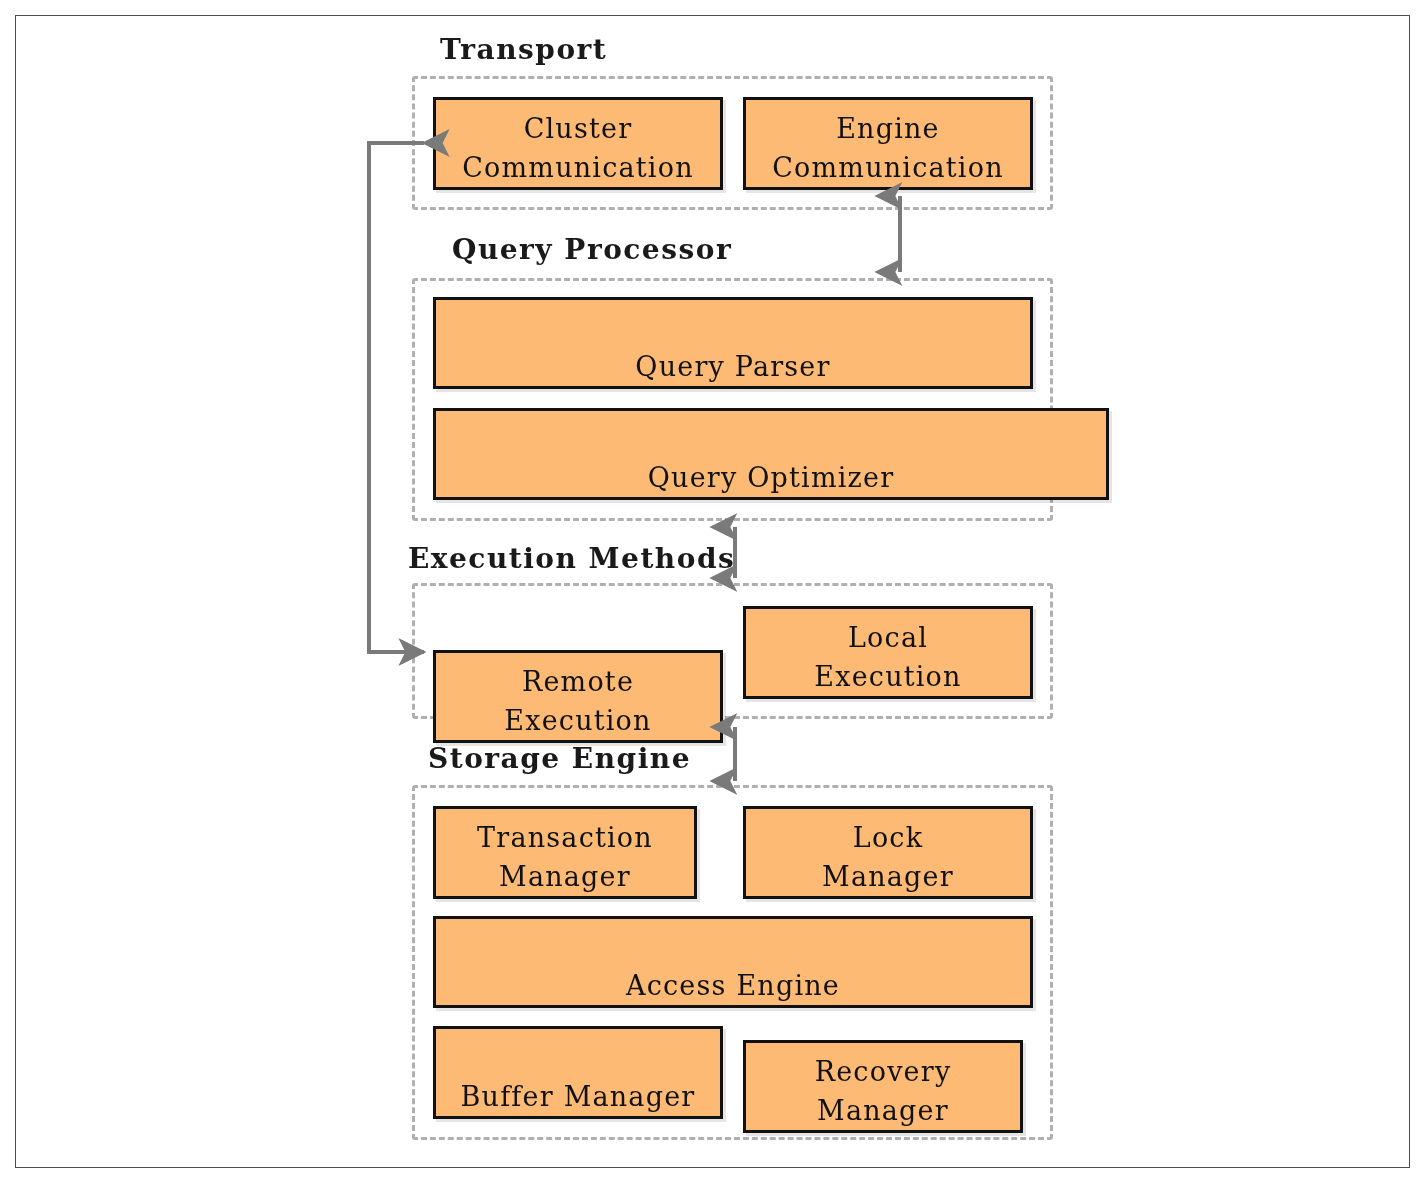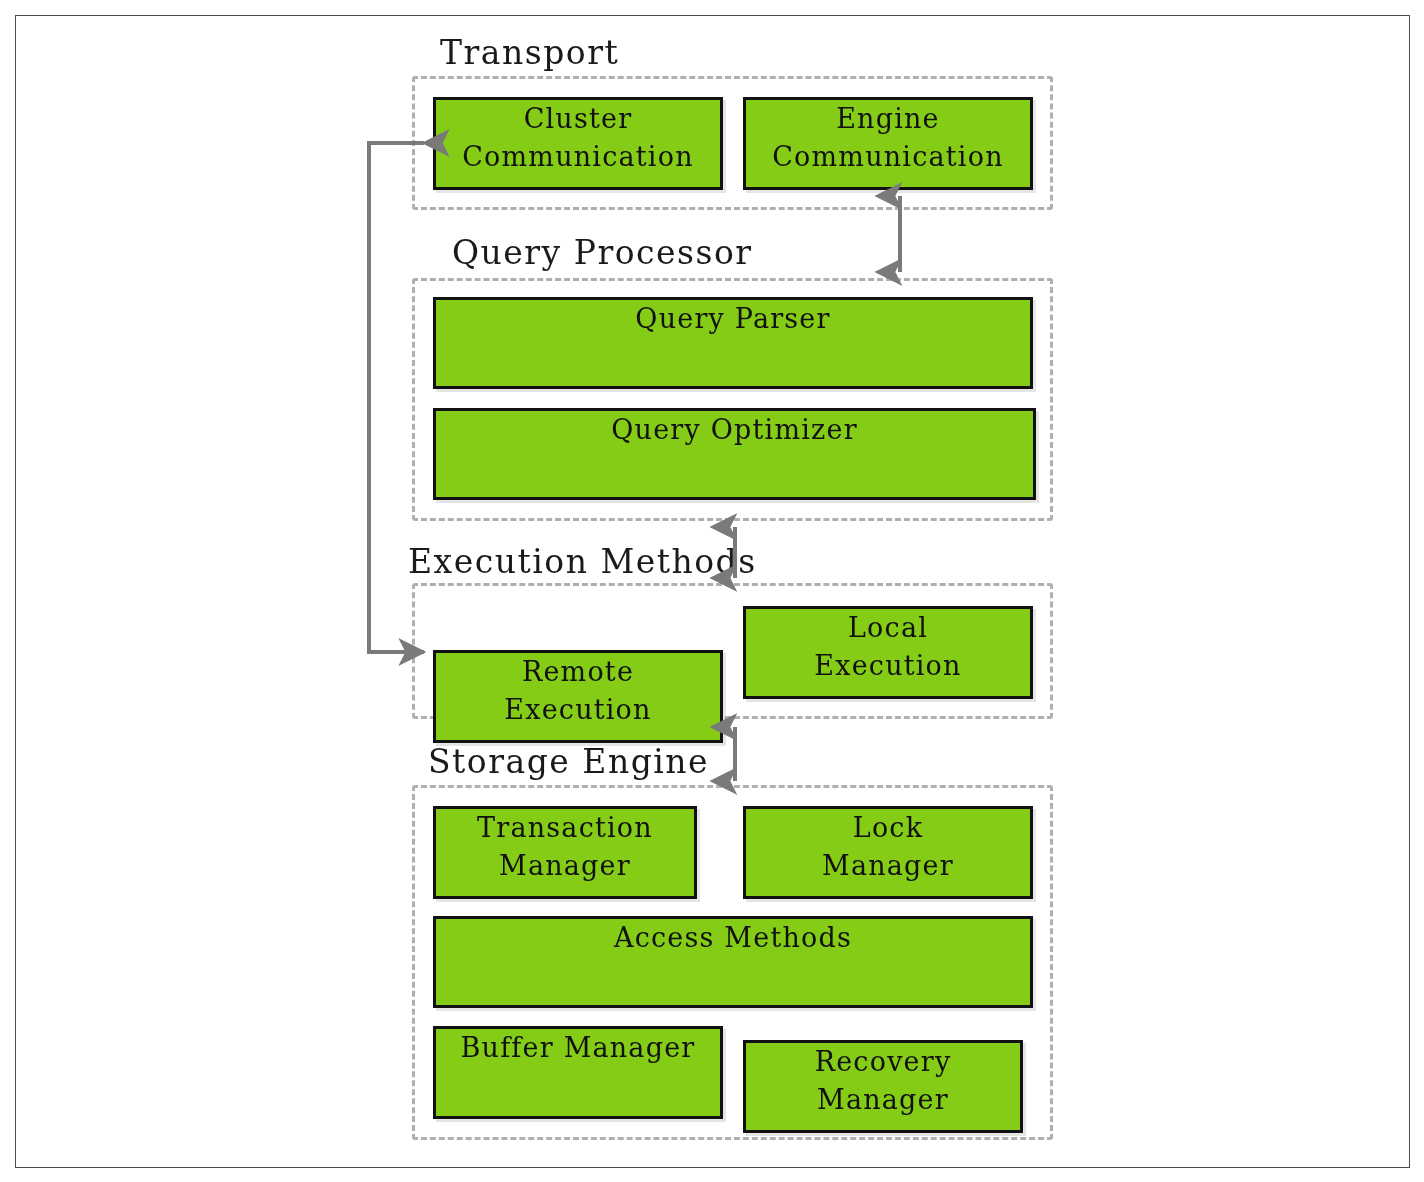--- a/index.html
+++ b/index.html
@@ -41,35 +41,36 @@
     border: 3px dashed #b0b0b0;
     border-radius: 3px;
     box-sizing: border-box;
     background: #ffffff;
   }
 
   
   .group-label {
     position: absolute;
     font-family: "DejaVu Serif", "Liberation Serif", serif;
-    font-size: 33px;
+    font-size: 28px;
     color: #1a1a1a;
     white-space: nowrap;
     letter-spacing: 1.5px;
     line-height: 1;
+    font-weight: bold;
   }
 
   
   .node {
     position: absolute;
     border: 3px solid #111111;
-    background: #84cc16;
+    background: #fdba74;
     box-sizing: border-box;
     display: flex;
-    align-items: flex-start;
+    align-items: flex-end;
     justify-content: center;
     text-align: center;
     box-shadow: 3px 3px 0 rgba(0,0,0,0.10);
   }
   .node-label {
     font-family: "DejaVu Serif", "Liberation Serif", serif;
     font-size: 27px;
     color: #111111;
     line-height: 1.42;
     letter-spacing: 1.2px;
@@ -109,21 +110,21 @@
 
   <div class="group-label" style="left:452px; top:236px;">Query Processor</div>
 
   <div class="group" style="left:412px; top:278px; width:641px; height:243px;">
   </div>
 
   <div class="node" style="left:433px; top:297px; width:600px; height:92px;">
     <span class="node-label">Query Parser</span>
   </div>
 
-  <div class="node" style="left:433px; top:408px; width:603px; height:92px;">
+  <div class="node" style="left:433px; top:408px; width:676px; height:92px;">
     <span class="node-label">Query Optimizer</span>
   </div>
 
   <div class="group-label" style="left:408px; top:545px;">Execution Methods</div>
 
   <div class="group" style="left:412px; top:583px; width:641px; height:136px;">
   </div>
 
   <div class="node" style="left:433px; top:606px; width:290px; height:93px;margin-top:44px;">
     <span class="node-label">Remote
@@ -144,21 +145,21 @@
     <span class="node-label">Transaction
 Manager</span>
   </div>
 
   <div class="node" style="left:743px; top:806px; width:290px; height:93px;">
     <span class="node-label">Lock
 Manager</span>
   </div>
 
   <div class="node" style="left:433px; top:916px; width:600px; height:92px;">
-    <span class="node-label">Access Methods</span>
+    <span class="node-label">Access Engine</span>
   </div>
 
   <div class="node" style="left:433px; top:1026px; width:290px; height:93px;">
     <span class="node-label">Buffer Manager</span>
   </div>
 
   <div class="node" style="left:743px; top:1026px; width:280px; height:93px;margin-top:14px;">
     <span class="node-label">Recovery
 Manager</span>
   </div>

